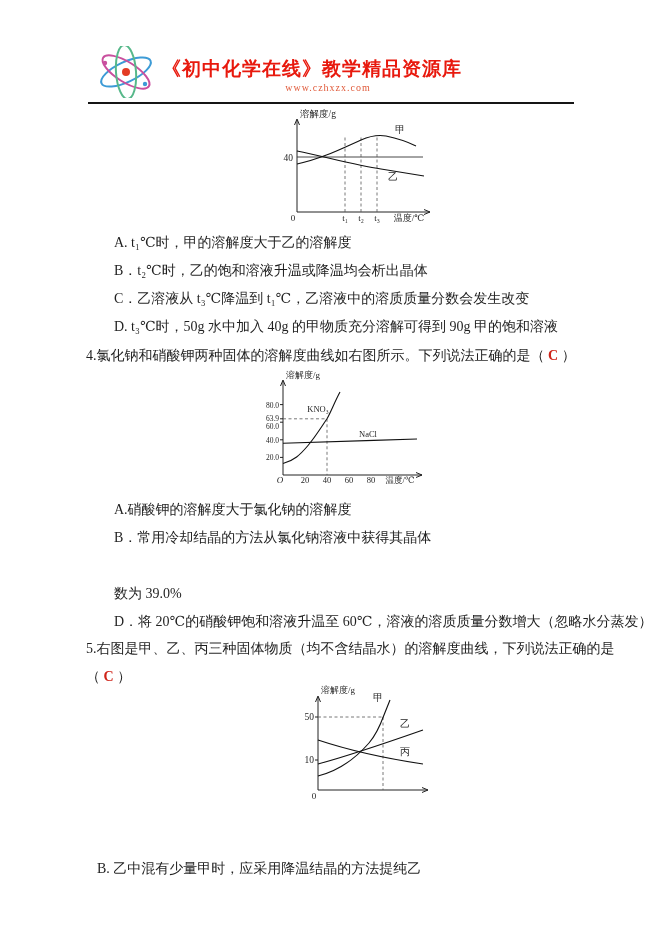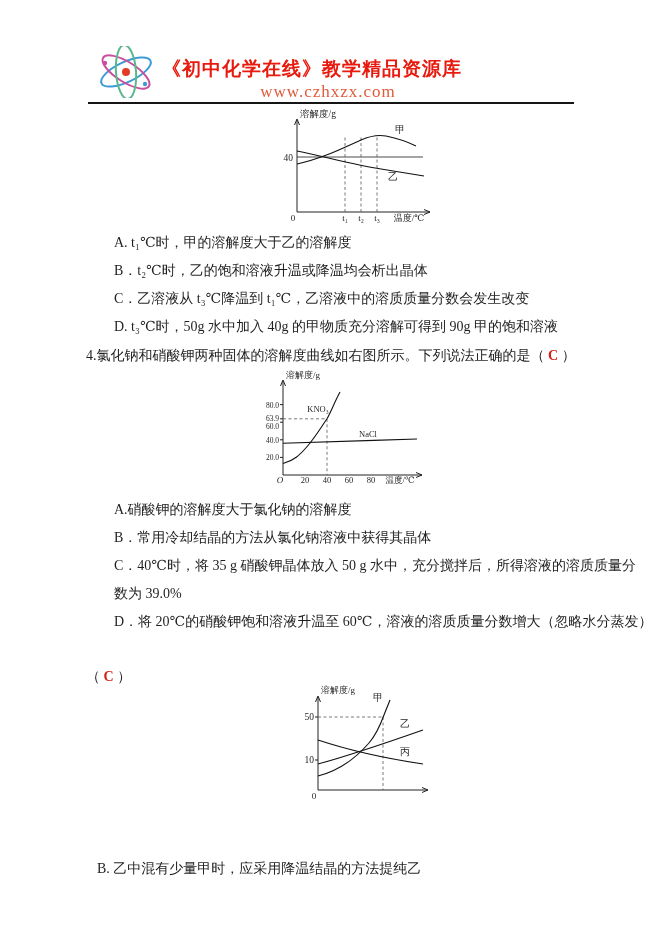--- a/index.html
+++ b/index.html
@@ -9,21 +9,21 @@
     background:#ffffff; color:#1f1f1f; overflow:hidden;
     font-family:"Liberation Serif","DejaVu Serif",serif;
   }
   .abs { position:absolute; }
   .nowrap { white-space:nowrap; }
   .header-title {
     font-size:19px; font-weight:bold; letter-spacing:1px;
     color:var(--accent,#e8190d);
   }
   .header-url {
-    font-size:17px; letter-spacing:1px; text-align:center;
+    font-size:10px; letter-spacing:1px; text-align:center;
     color:var(--accent2,#e05a3a); width:332px;
   }
   .rule { border-top:2px solid #151515; height:0; }
   .stem, .opt { font-size:14px; line-height:28px; color:#1f1f1f;text-align:center; }
   .answer { color:var(--answer,#cf2318); font-weight:bold; }
   svg text { font-family:"Liberation Serif","DejaVu Serif",serif; fill:#1f1f1f; }
   .curve { fill:none; stroke:#111; stroke-width:1.1; }
   .axis  { fill:none; stroke:#222; stroke-width:1; }
   .guide { fill:none; stroke:#555; stroke-width:0.8; stroke-dasharray:3,2.5; }
 </style>
@@ -111,24 +111,24 @@
     <text x="28" y="115" font-size="9" font-style="italic" text-anchor="middle">O</text>
     <text x="53" y="115" font-size="8.5" text-anchor="middle">20</text>
     <text x="75" y="115" font-size="8.5" text-anchor="middle">40</text>
     <text x="97" y="115" font-size="8.5" text-anchor="middle">60</text>
     <text x="119" y="115" font-size="8.5" text-anchor="middle">80</text>
     <text x="148" y="115" font-size="8.5" text-anchor="middle">温度/℃</text>
   </svg>
 
   <div class="abs nowrap opt" style="left:114px;top:512px">B．常用冷却结晶的方法从氯化钠溶液中获得其晶体</div>
   <div class="abs nowrap opt" style="left:114px;top:484px">A.硝酸钾的溶解度大于氯化钠的溶解度</div>
-  <div class="abs nowrap opt" style="left:114px;top:540px">C．40℃时，将 35 g 硝酸钾晶体放入 50 g 水中，充分搅拌后，所得溶液的溶质质量分</div>
   <div class="abs nowrap opt" style="left:114px;top:568px">数为 39.0%</div>
   <div class="abs nowrap opt" style="left:114px;top:596px">D．将 20℃的硝酸钾饱和溶液升温至 60℃，溶液的溶质质量分数增大（忽略水分蒸发）</div>
 
+  <div class="abs nowrap stem" style="left:86px;top:623px">5.右图是甲、乙、丙三种固体物质（均不含结晶水）的溶解度曲线，下列说法正确的是</div>
   <div class="abs nowrap stem" style="left:86px;top:651px">
     <span>（ </span><span class="answer">C</span><span> ）</span>
   </div>
 
   <svg class="abs" style="left:288px;top:672px" width="150" height="122" viewBox="0 0 150 122">
     <g class="axis">
       <path d="M30,106 L30,13"></path>
       <path d="M27.5,18 L30,12 L32.5,18"></path>
       <path d="M30,106 L140,106"></path>
       <path d="M134,103.5 L140,106 L134,108.5"></path>

